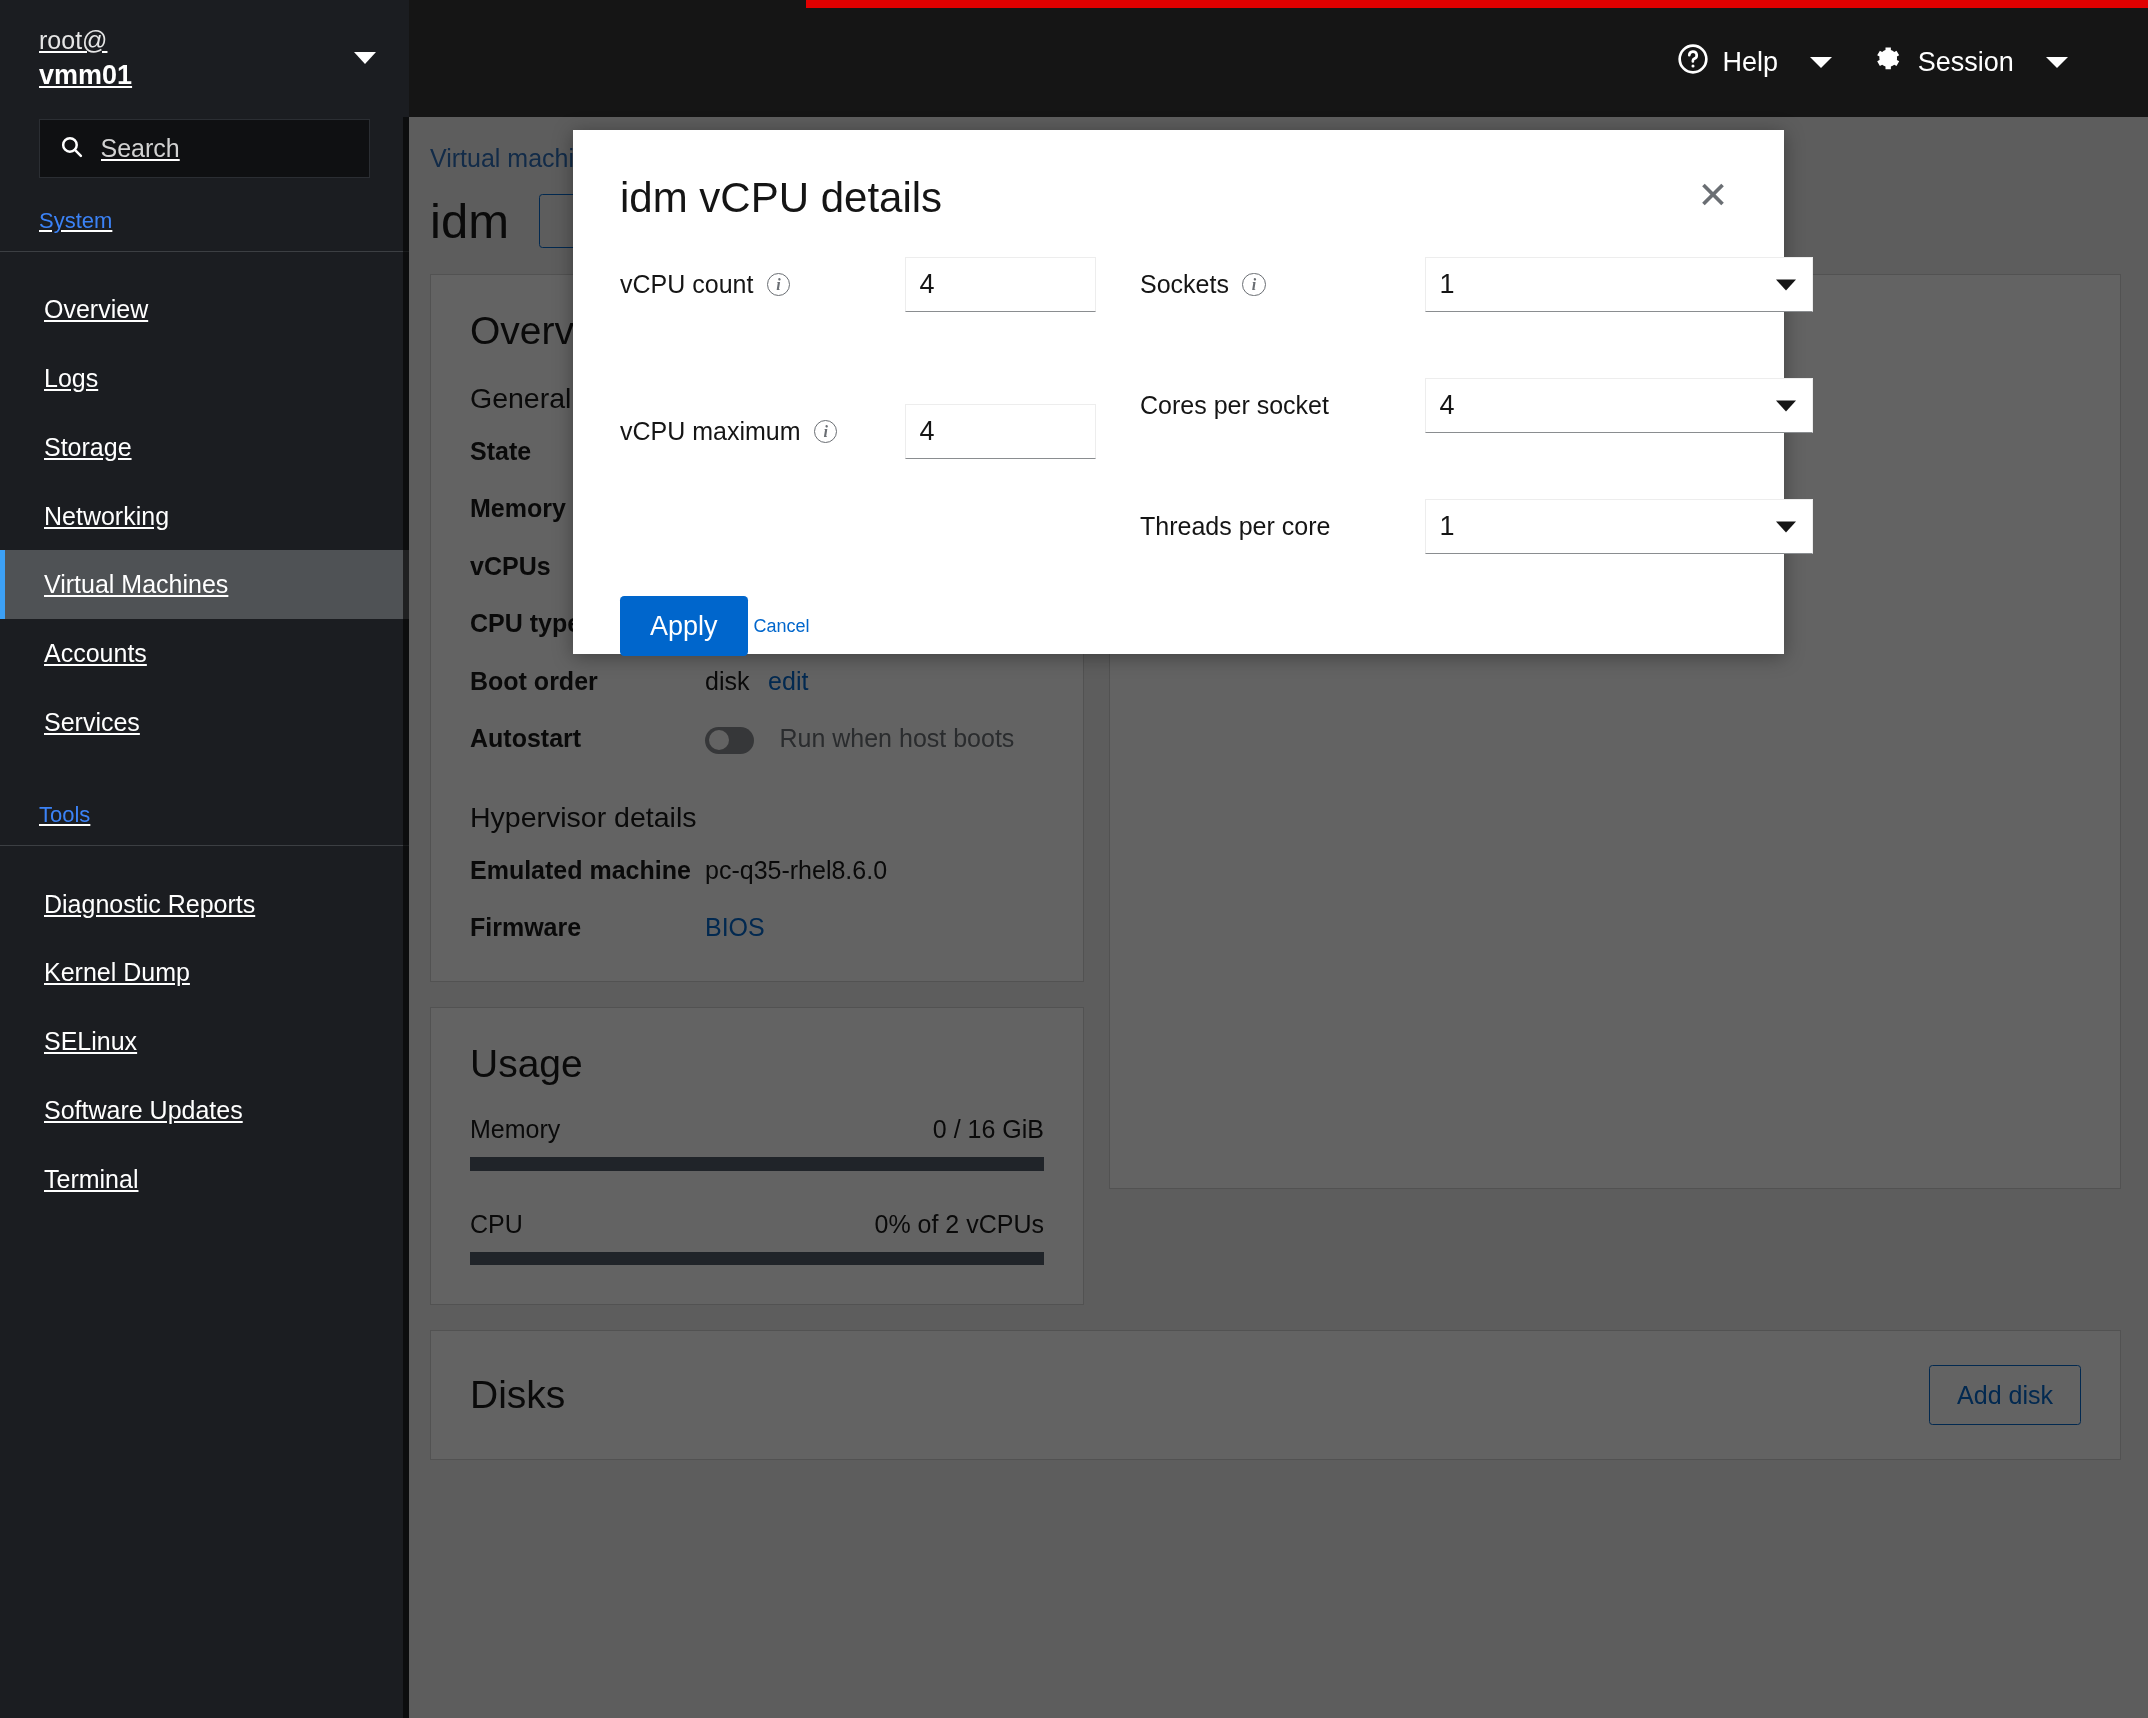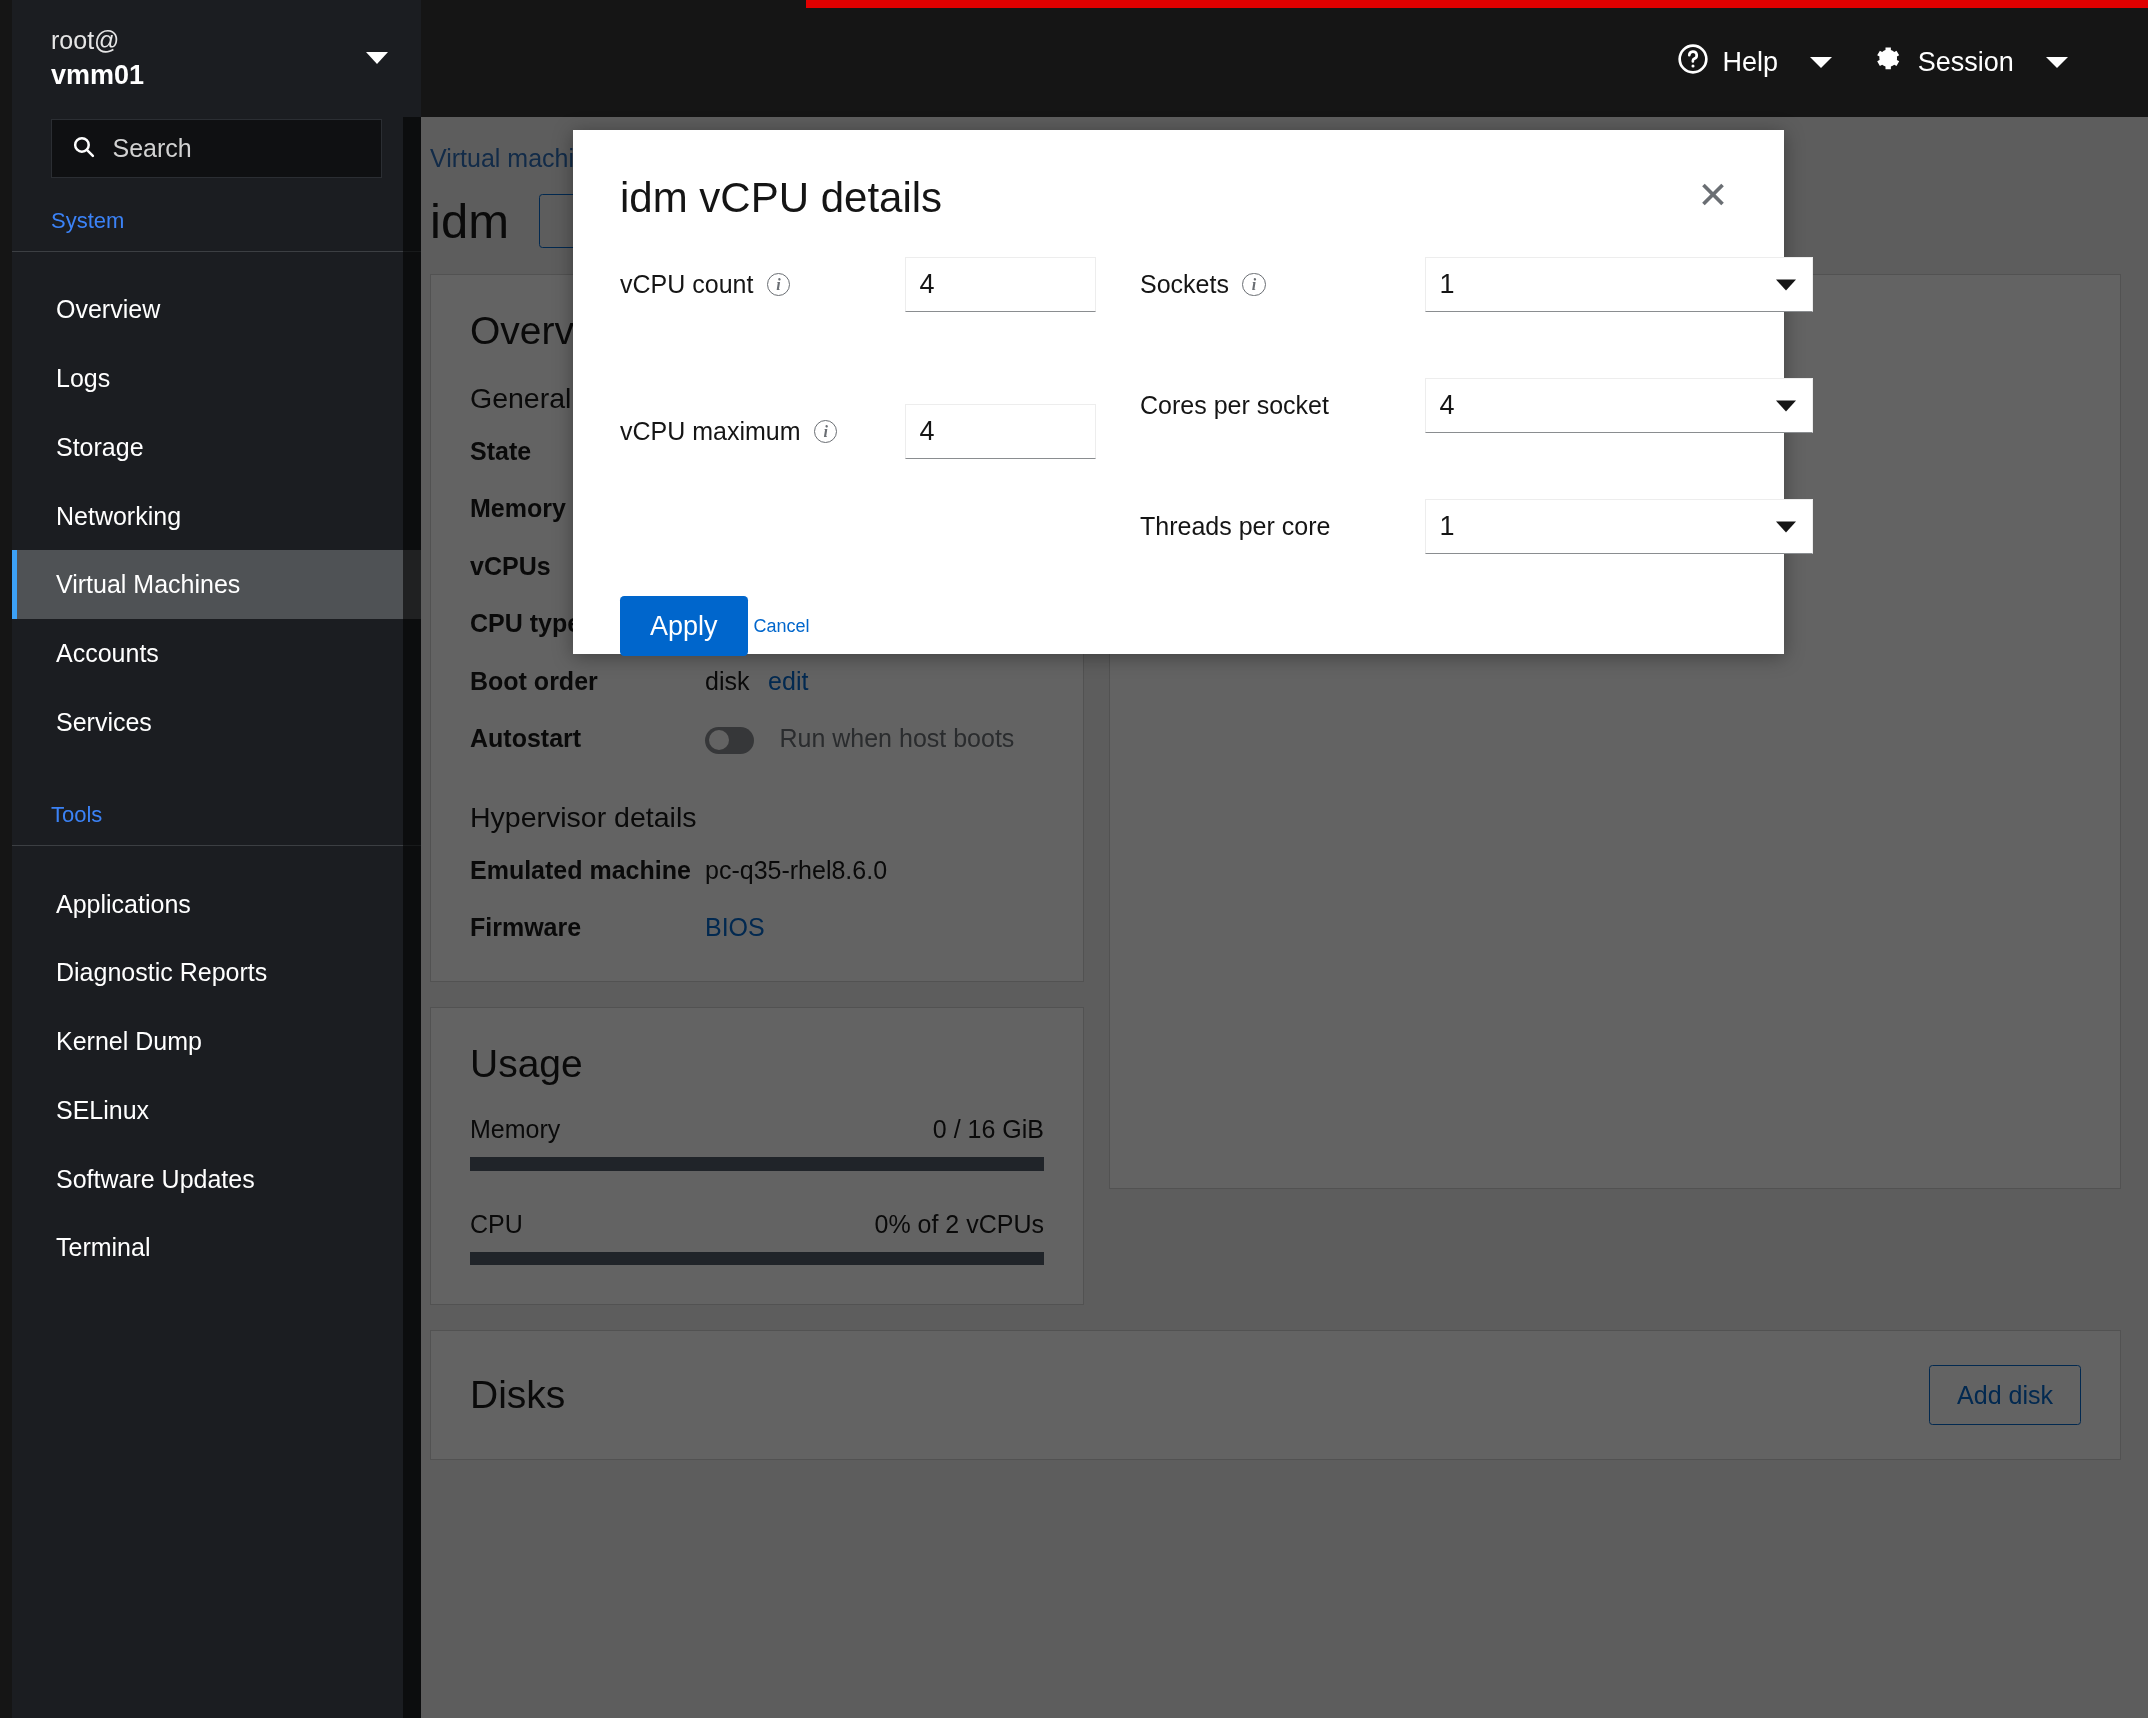--- a/index.html
+++ b/index.html
@@ -14,22 +14,22 @@
   #app { position: relative; width: 2148px; height: 1718px; }
 
   
   .red-bar {
     position: absolute; top: 0; left: 403px; right: 0; height: 8.4px;
     background: #e00000; z-index: 30;
   }
 
   
   .sidebar {
-    position: absolute; top: 0; left: 12px; width: 409px; height: 1718px;
-    background: #1b1d21; color: #ffffff; z-index: 20;
+    position: absolute; top: 0; left: 0; width: 409px; height: 1718px;
+    background: #1b1d21; color: #ffffff; z-index: 20; text-decoration: underline;
   }
   .sb-host {
     display: flex; align-items: center; justify-content: space-between;
     padding: 25px 30px 11.7px 39px;
   }
   .sb-host-text { line-height: 1.22; }
   .sb-host-user { font-size: 25px; color: #e6e6e6; font-weight: 400; }
   .sb-host-name { font-size: 27px; color: #ffffff; font-weight: 700; margin-top: 3.4px; }
   .caret-down {
     width: 0; height: 0;
@@ -271,21 +271,20 @@
     <div class="sb-item">Logs</div>
     <div class="sb-item">Storage</div>
     <div class="sb-item">Networking</div>
     <div class="sb-item active">Virtual Machines</div>
     <div class="sb-item">Accounts</div>
     <div class="sb-item">Services</div>
 
     <div class="sb-spacer"></div>
     <div class="sb-group-label">Tools</div>
     <div class="sb-spacer"></div>
-    <div class="sb-item">Applications</div>
     <div class="sb-item">Diagnostic Reports</div>
     <div class="sb-item">Kernel Dump</div>
     <div class="sb-item">SELinux</div>
     <div class="sb-item">Software Updates</div>
     <div class="sb-item">Terminal</div>
   </nav>
 
   <div class="main">
     <div class="red-bar"></div>
 

